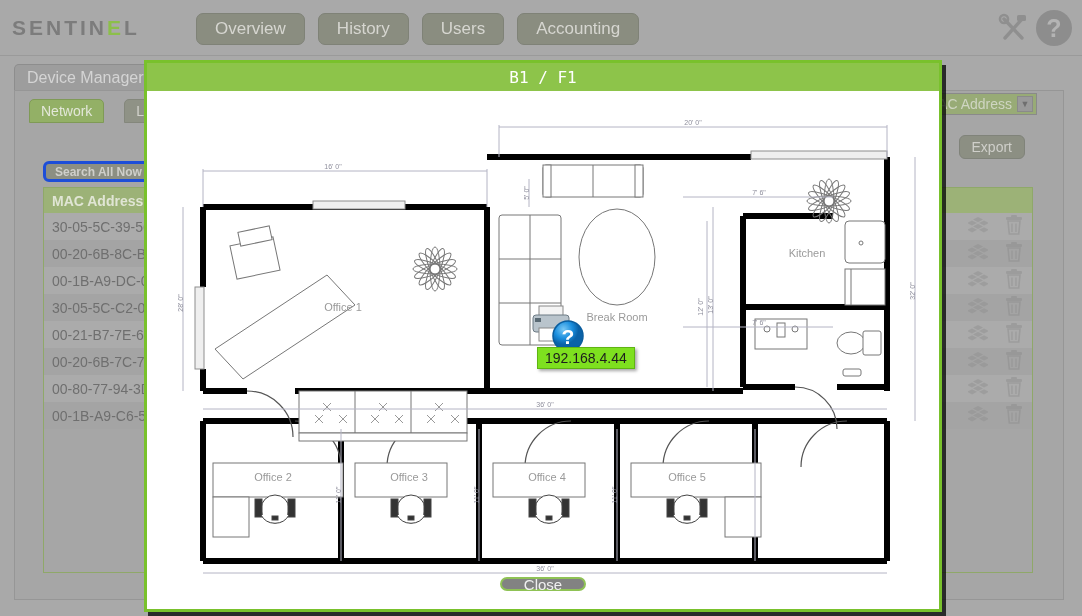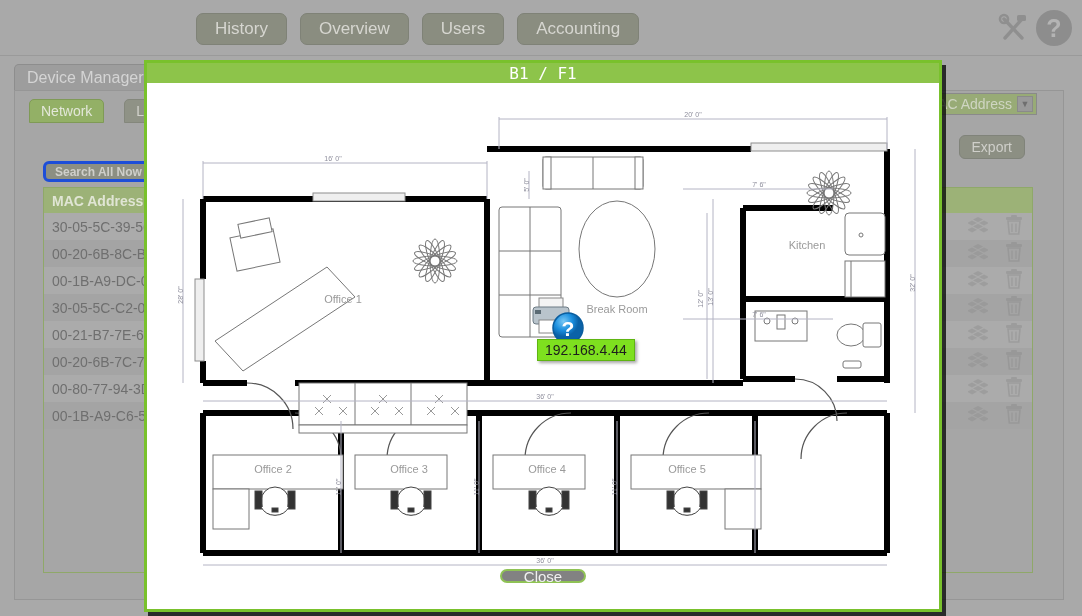--- a/index.html
+++ b/index.html
@@ -119,21 +119,21 @@
   .mapicon, .trashicon { display: inline-block; cursor: pointer; opacity: .45; }
 
   
   .overlay { position: absolute; inset: 0; }
   .modal {
     position: absolute; left: 144px; top: 60px; width: 798px; height: 552px;
     background: #fff; border: 3px solid #79c12c;
     box-shadow: 4px 5px 0 rgba(0,0,0,.75);
   }
   .modalhead {
-    height: 20px; background: #8dc44a;
+    height: 28px; background: #8dc44a;
     display: flex; align-items: center; justify-content: center;
     color: #ffffff; font-size: 16px;
     font-family: "DejaVu Sans Mono", monospace;
   }
   .modalbody { position: relative; height: 486px; background: #fff; overflow: hidden; }
   .modalfoot {
     height: 32px; background: #fff;
     display: flex; align-items: flex-start; justify-content: center;
   }
   .closebtn {
@@ -157,24 +157,25 @@
     box-shadow: 2px 2px 3px rgba(0,0,0,.35);
     cursor: pointer;
   }
 </style>
 </head>
 <body>
 
 <div id="app">
 
   <div class="topbar">
+    <div class="logo"><span>SENTIN</span><span class="g">E</span><span>L</span></div>
 
     <div class="navbtns">
+      <div class="navbtn">Overview</div>
       <div class="navbtn">History</div>
-      <div class="navbtn">Overview</div>
       <div class="navbtn">Users</div>
       <div class="navbtn">Accounting</div>
     </div>
 
     <div class="toolicon">
       <svg viewBox="0 0 34 32" width="34" height="32">
         <g stroke="#7b7b7b" stroke-width="3.4" fill="none" stroke-linecap="round">
           <line x1="8" y1="7" x2="26" y2="26"></line>
           <line x1="26" y1="7" x2="9" y2="26"></line>
         </g>

